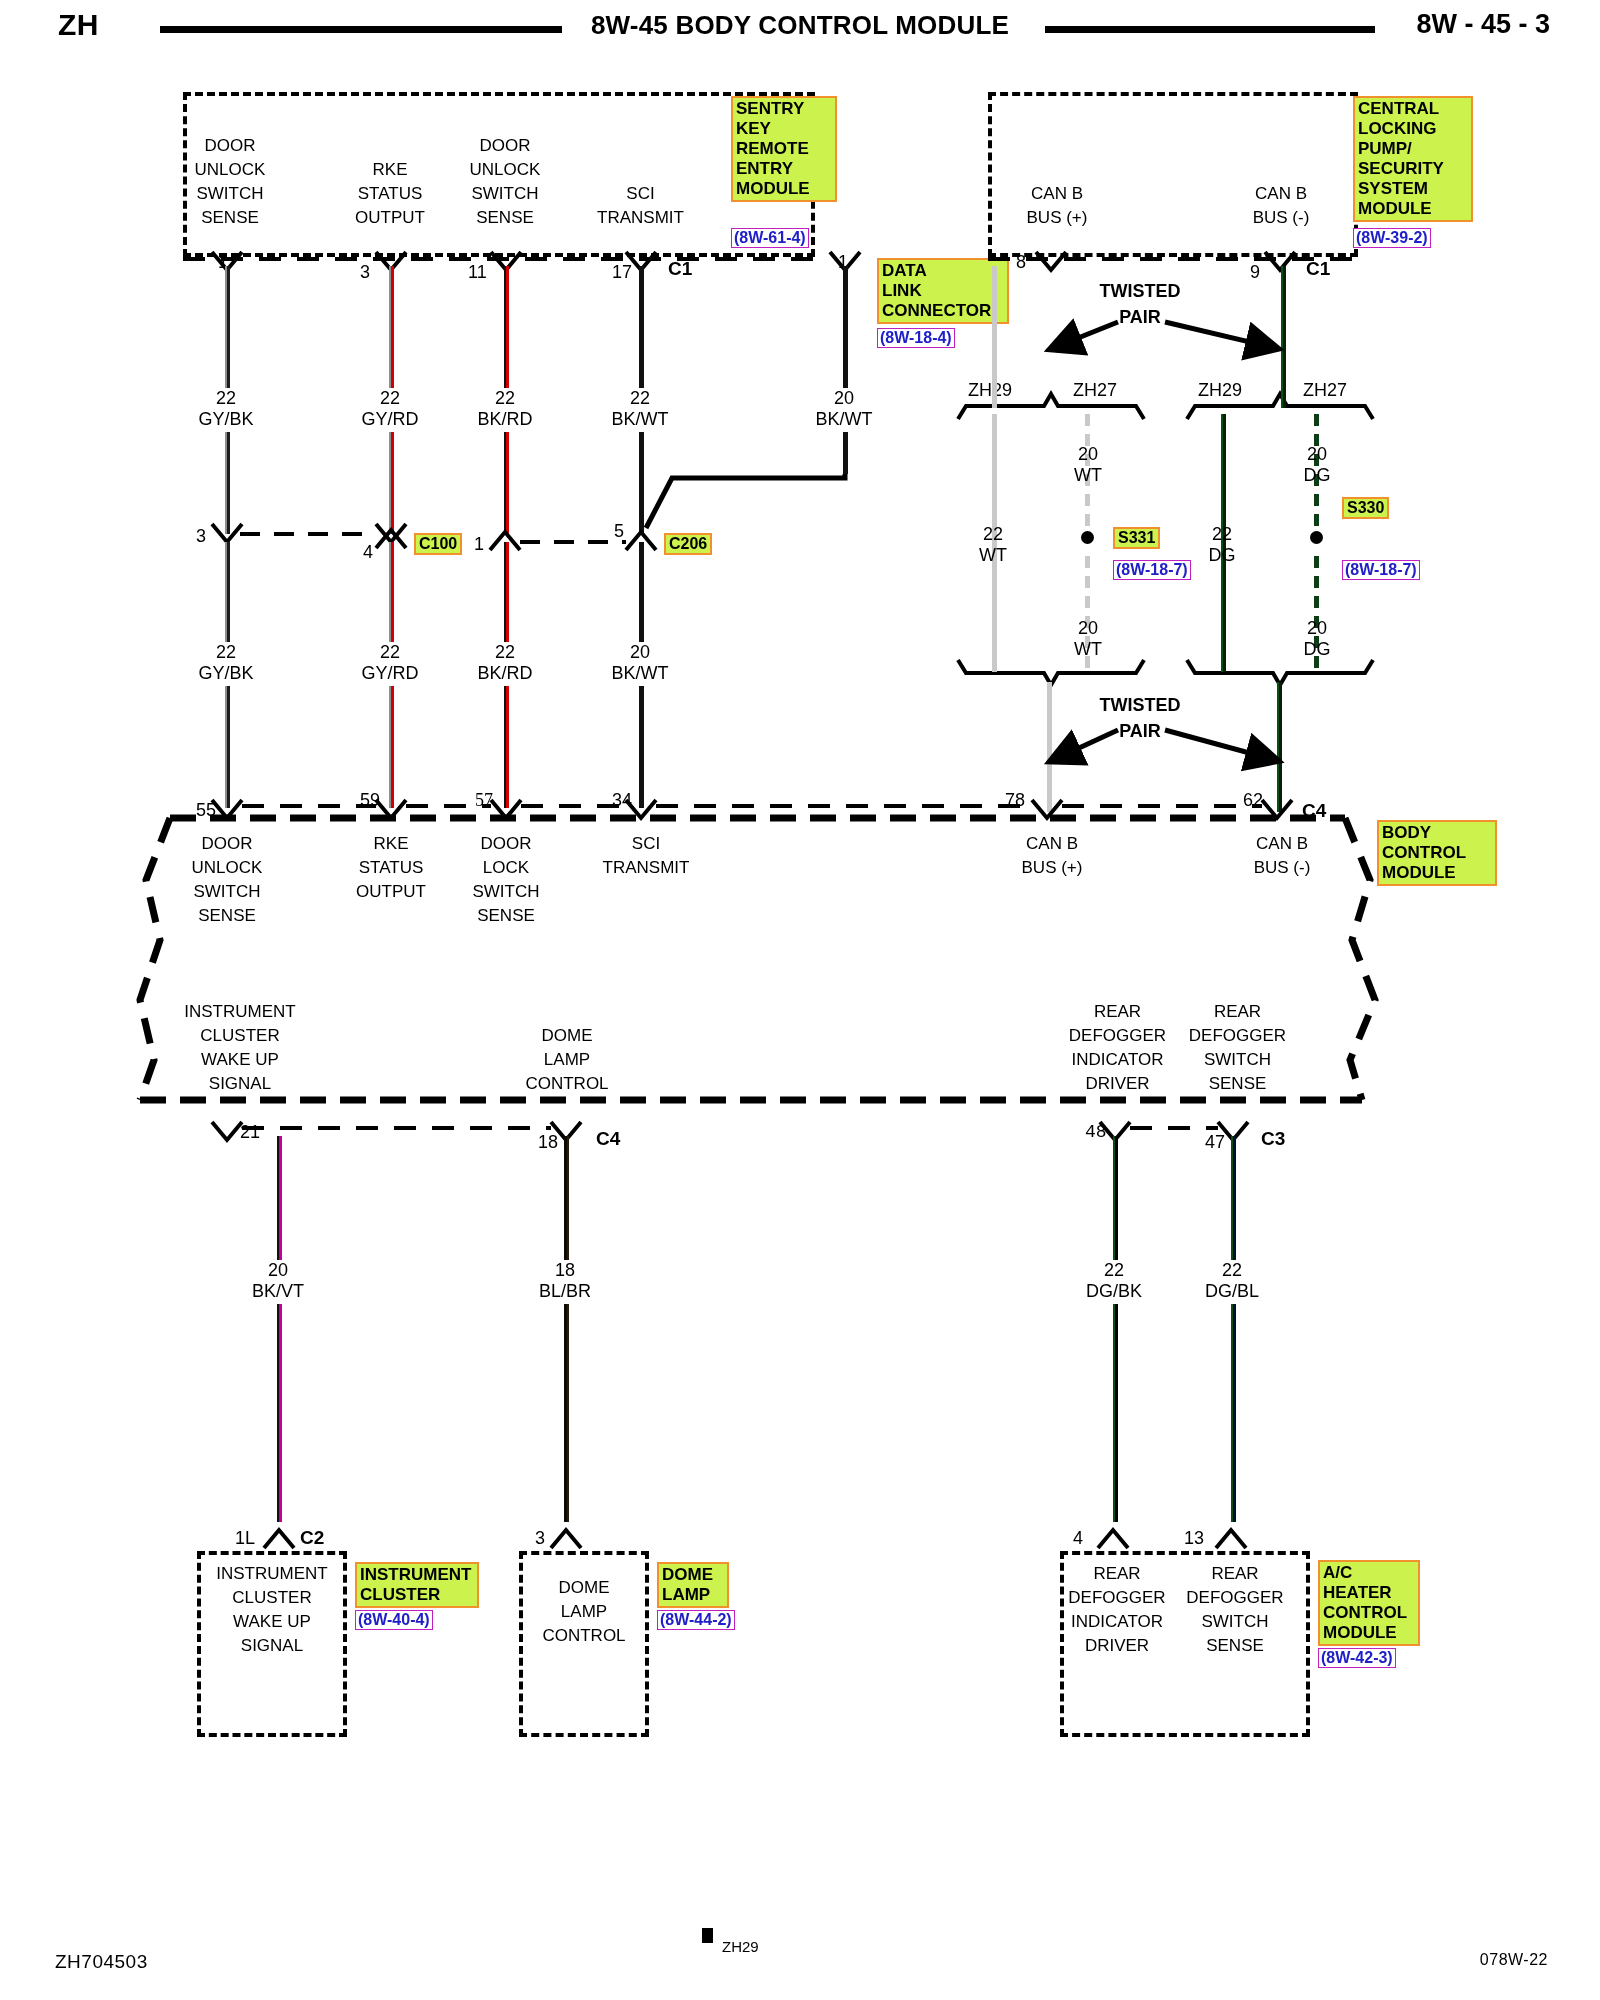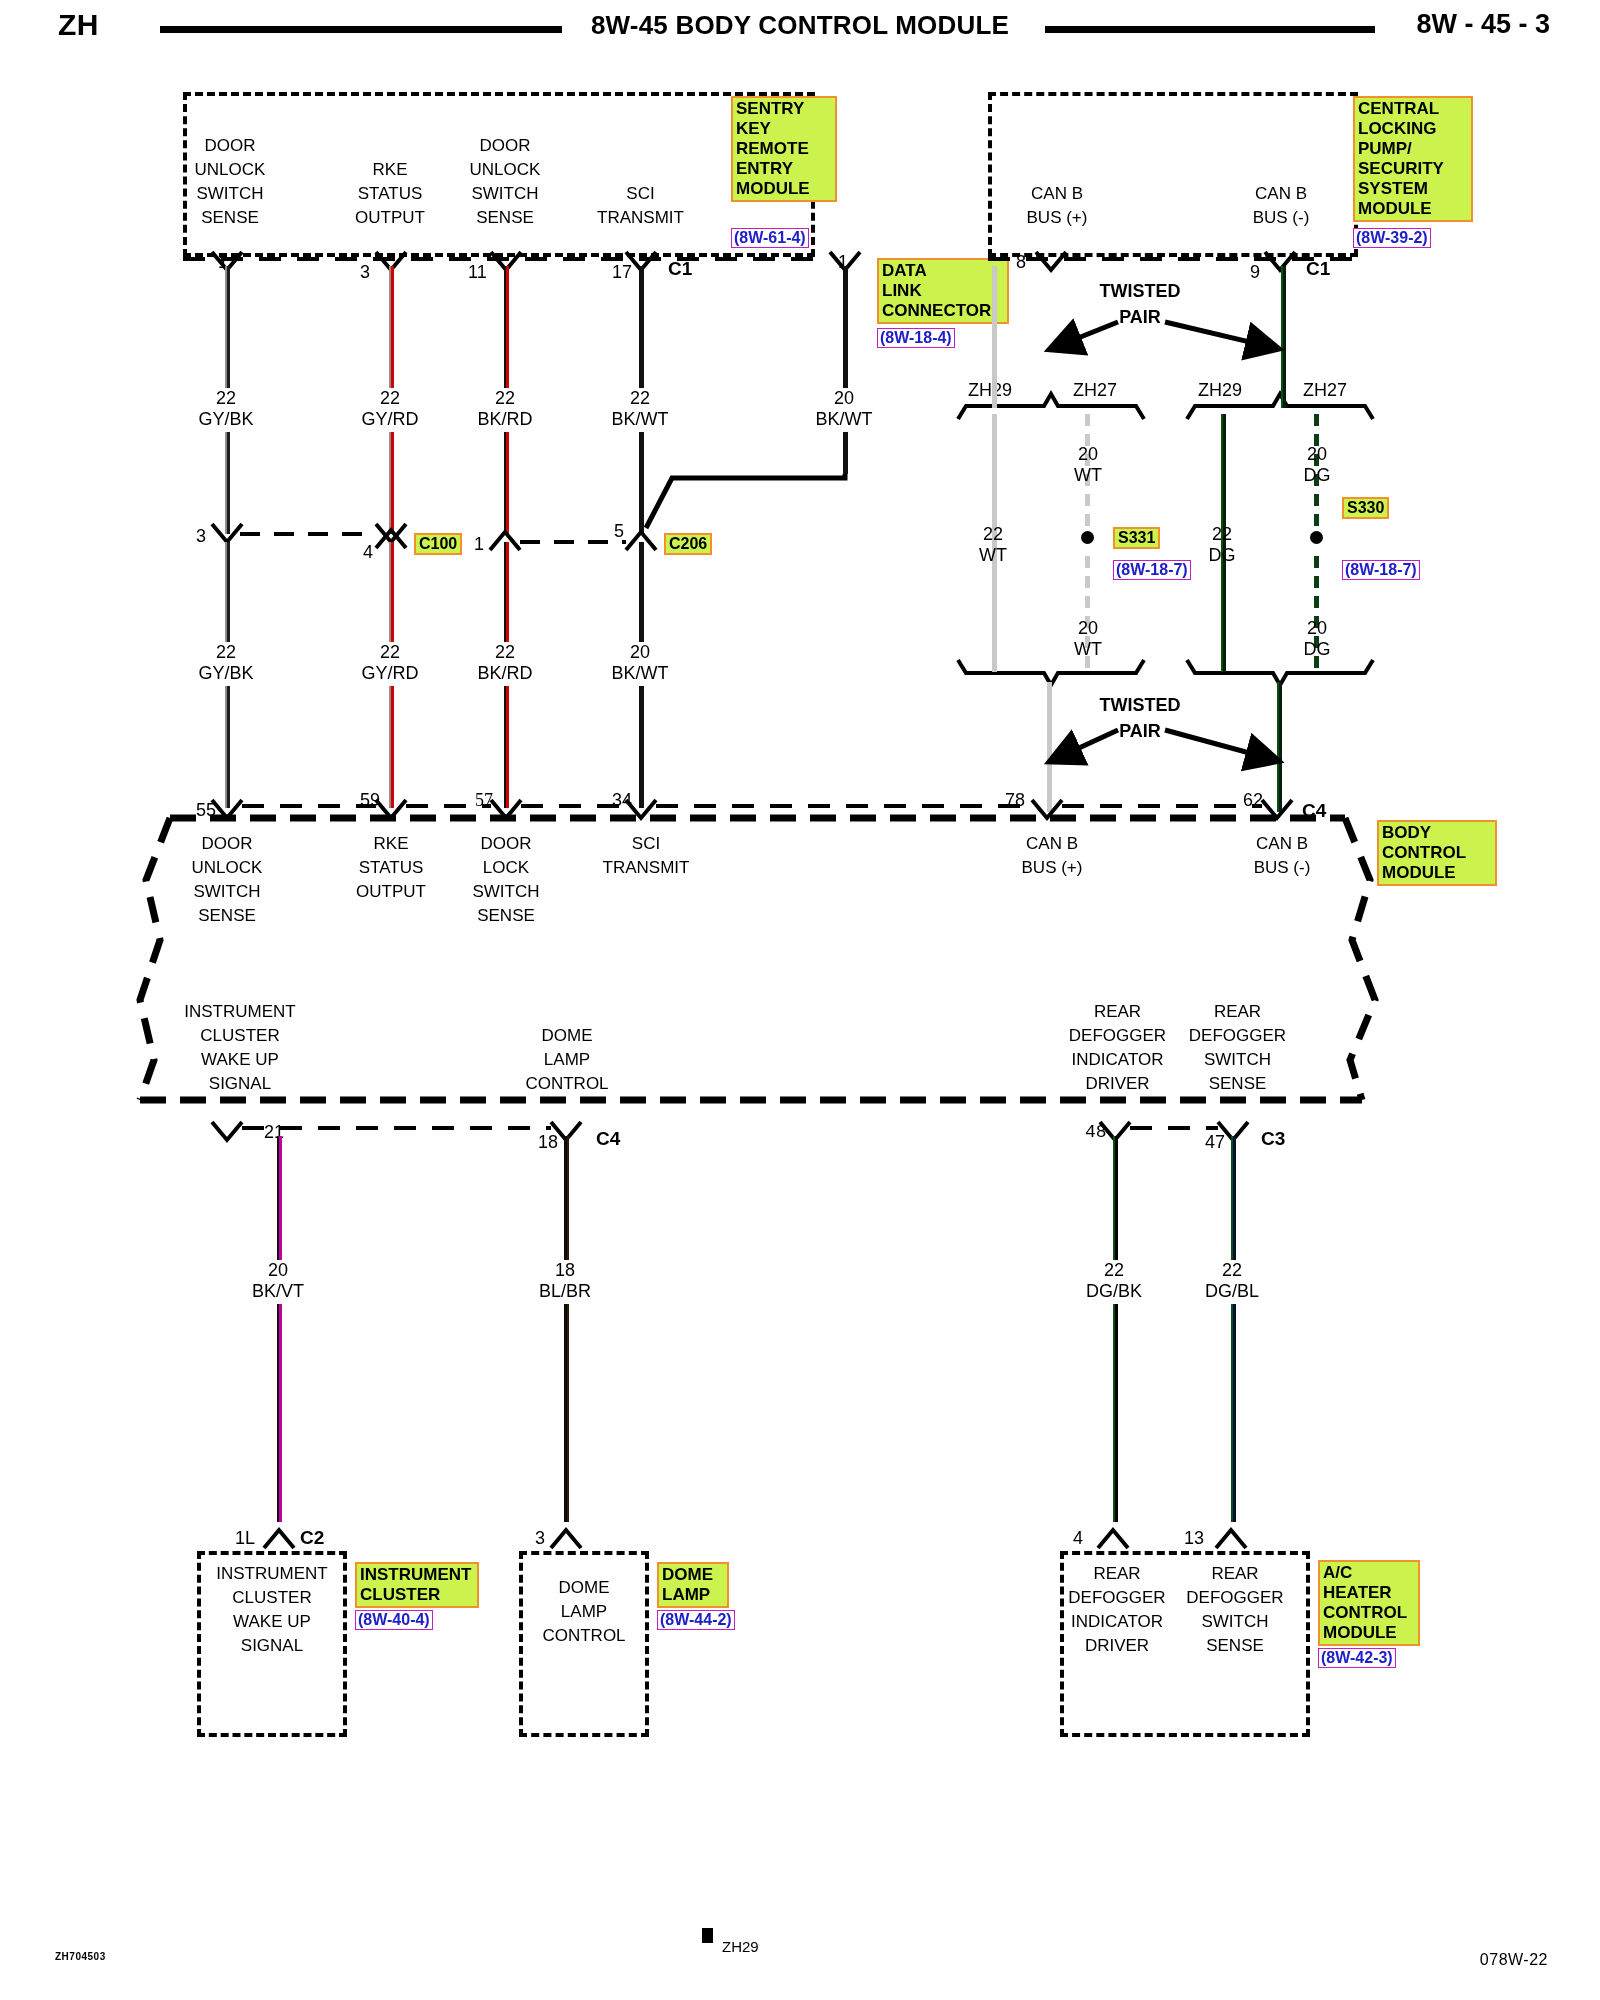--- a/index.html
+++ b/index.html
@@ -41,21 +41,21 @@
   .wire.wt{background:#c9c9c9;}
   .wire.dg{background:linear-gradient(to right,#0b4d15 0 2px,#071f0a 2px 5px);}
   .wire.bkvt{background:linear-gradient(to right,#111 0 2px,#c4009c 2px 5px);}
   .wire.blbr{background:linear-gradient(to right,#0a0a0a 0 3px,#2a1a06 3px 5px);}
   .wire.dgbk{background:linear-gradient(to right,#0b4d15 0 2px,#000 2px 5px);}
   .wire.dgbl{background:linear-gradient(to right,#0b4d15 0 2px,#00102e 2px 5px);}
   .wire.wtd{background:repeating-linear-gradient(to bottom,#c9c9c9 0 12px,transparent 12px 20px);}
   .wire.dgd{background:repeating-linear-gradient(to bottom,#0d3d15 0 12px,transparent 12px 20px);}
   .dot{position:absolute;width:13px;height:13px;border-radius:50%;background:#000;}
   svg{position:absolute;overflow:visible;}
-  #footer .fl{position:absolute;left:55px;top:1951px;font-size:10px;letter-spacing:.5px;font-weight:bold;}
+  #footer .fl{position:absolute;left:55px;top:1951px;font-size:19px;letter-spacing:.5px;}
   #footer .fr{position:absolute;right:52px;top:1951px;font-size:16px;letter-spacing:.5px;}
   #footer .fc{position:absolute;left:722px;top:1938px;font-size:15px;}
   #footer .fcsq{position:absolute;left:702px;top:1928px;width:11px;height:15px;background:#000;}
 </style>
 </head>
 <body>
 
 <div id="hdr">
   <div class="zh">ZH</div>
   <div class="rule-l"></div>
@@ -356,21 +356,21 @@
 CONTROL</div>
 <div class="abs lbl" style="left:1055px;top:1000px;width:125px;white-space:pre-line;">REAR
 DEFOGGER
 INDICATOR
 DRIVER</div>
 <div class="abs lbl" style="left:1175px;top:1000px;width:125px;white-space:pre-line;">REAR
 DEFOGGER
 SWITCH
 SENSE</div>
 
-<div class="abs pin" style="left:240px;top:1122px;margin-left:24px;">21</div>
+<div class="abs pin" style="left:240px;top:1122px;">21</div>
 <div class="abs pin" style="left:538px;top:1132px;">18</div>
 <div class="abs pin" style="left:1085px;top:1122px;font-family:Liberation Mono, monospace;">48</div>
 <div class="abs pin" style="left:1205px;top:1132px;">47</div>
 <div class="abs conn" style="left:596px;top:1128px;">C4</div>
 <div class="abs conn" style="left:1261px;top:1128px;">C3</div>
 
 <div class="wire bkvt abs" style="left:277px;top:1136px;height:124px;"></div>
 <div class="wire blbr abs" style="left:564px;top:1136px;height:124px;"></div>
 <div class="wire dgbk abs" style="left:1113px;top:1136px;height:124px;"></div>
 <div class="wire dgbl abs" style="left:1231px;top:1136px;height:124px;"></div>

